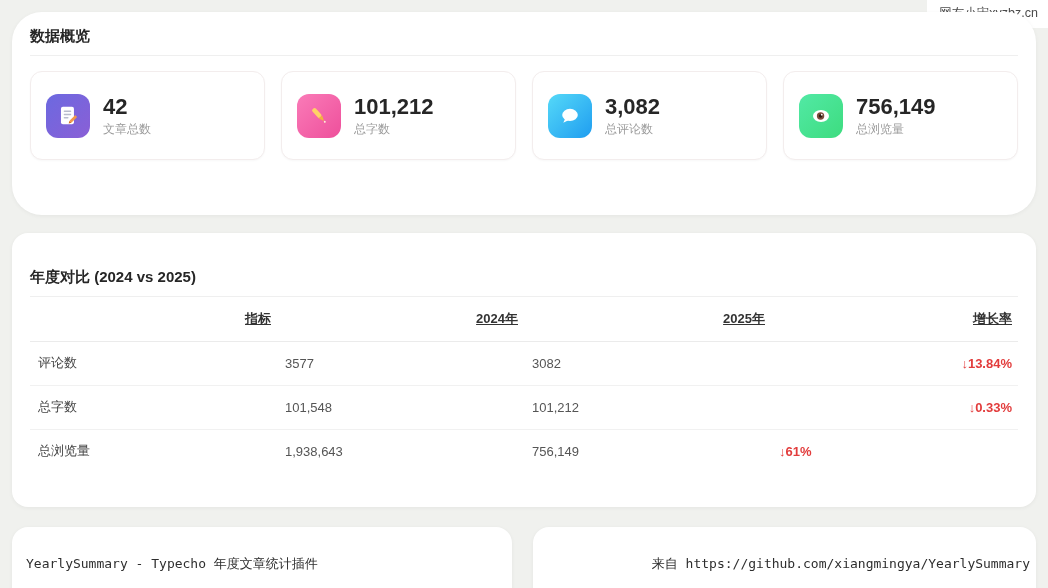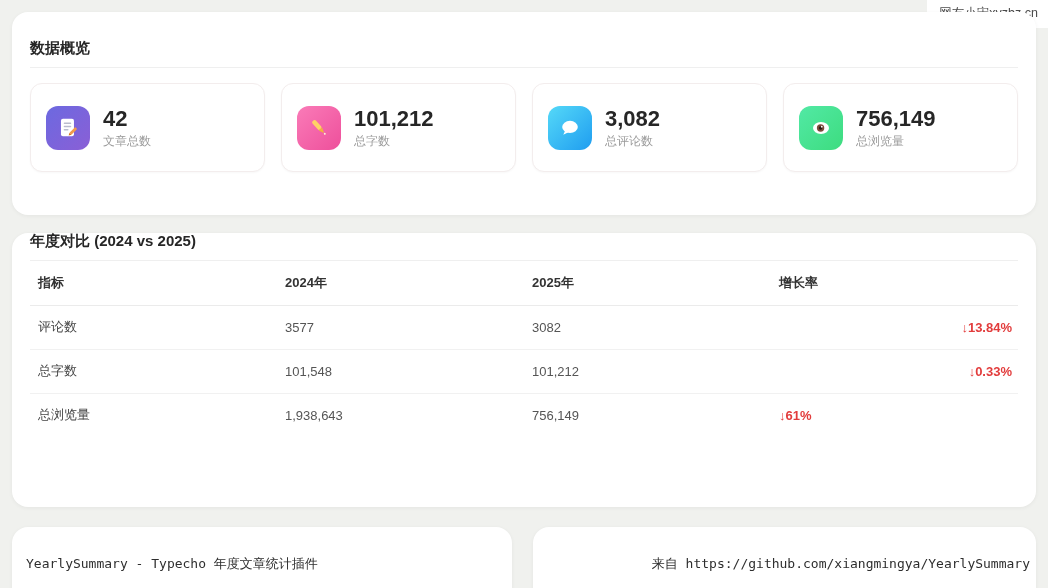--- a/index.html
+++ b/index.html
@@ -13,22 +13,22 @@
   }
   .card {
     position:absolute;
     left:12px;
     width:1024px;
     background:#ffffff;
     border-radius:16px;
     box-shadow:0 1px 4px rgba(0,0,0,0.05);
     padding:0 18px;
   }
-  .card-overview { top:12px; height:203px; padding-top:28px; }
-  .card-compare  { top:233px; height:274px; }
+  .card-overview { top:12px; height:203px; padding-top:16px;border-radius:30px; }
+  .card-compare  { top:233px; height:274px; padding-top:36px; }
 
   .section-title {
     font-size:15px;
     font-weight:bold;
     color:#262626;
     line-height:16px;
     margin-bottom:11px;
   }
   .divider { height:1px; background:#efefef; }
 
@@ -51,26 +51,27 @@
     flex:none;
     display:flex; align-items:center; justify-content:center;
     margin-right:13px;
   }
   .stat-value { font-size:22px; font-weight:bold; color:#262626; line-height:23px; }
   .stat-label { font-size:12px; color:#9b9b9b; margin-top:5px; line-height:13px; }
 
   
   table { width:100%; border-collapse:collapse; table-layout:fixed; margin-top:0; }
   th {
-    text-align:left;
+    text-align:right;
     font-size:13px;
     font-weight:bold;
     color:#333333;
     padding:13px 6px 13px 8px;
     border-bottom:1px solid #ebebeb;
+    text-decoration:underline;
   }
   td {
     font-size:13px;
     color:#555555;
     padding:12px 6px 13px 8px;
     border-bottom:1px solid #f1f1f1;
   }
   tr.last td { border-bottom:none; }
   td.metric { color:#444444; }
   td.growth { font-weight:bold; }

